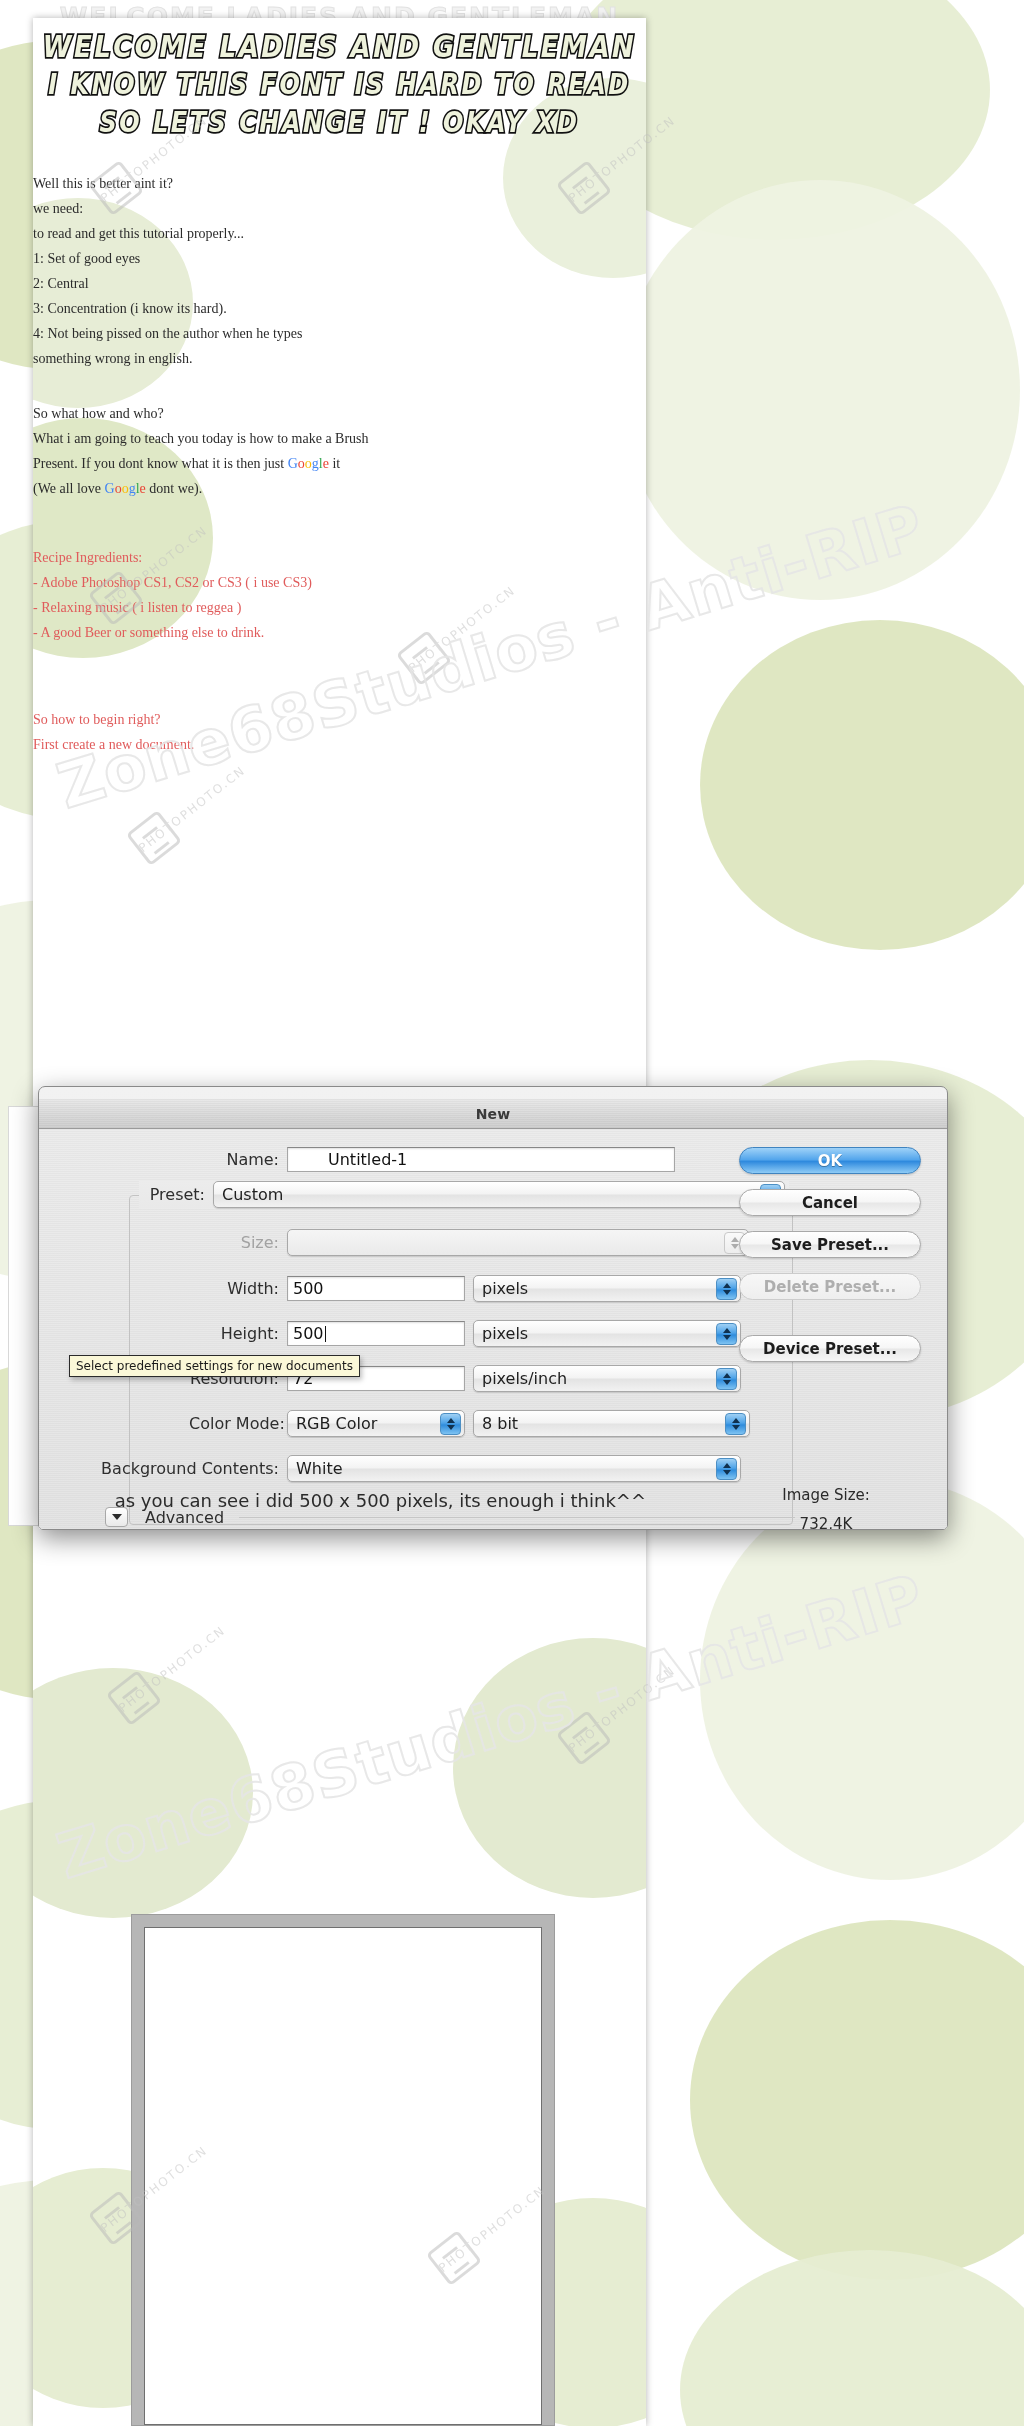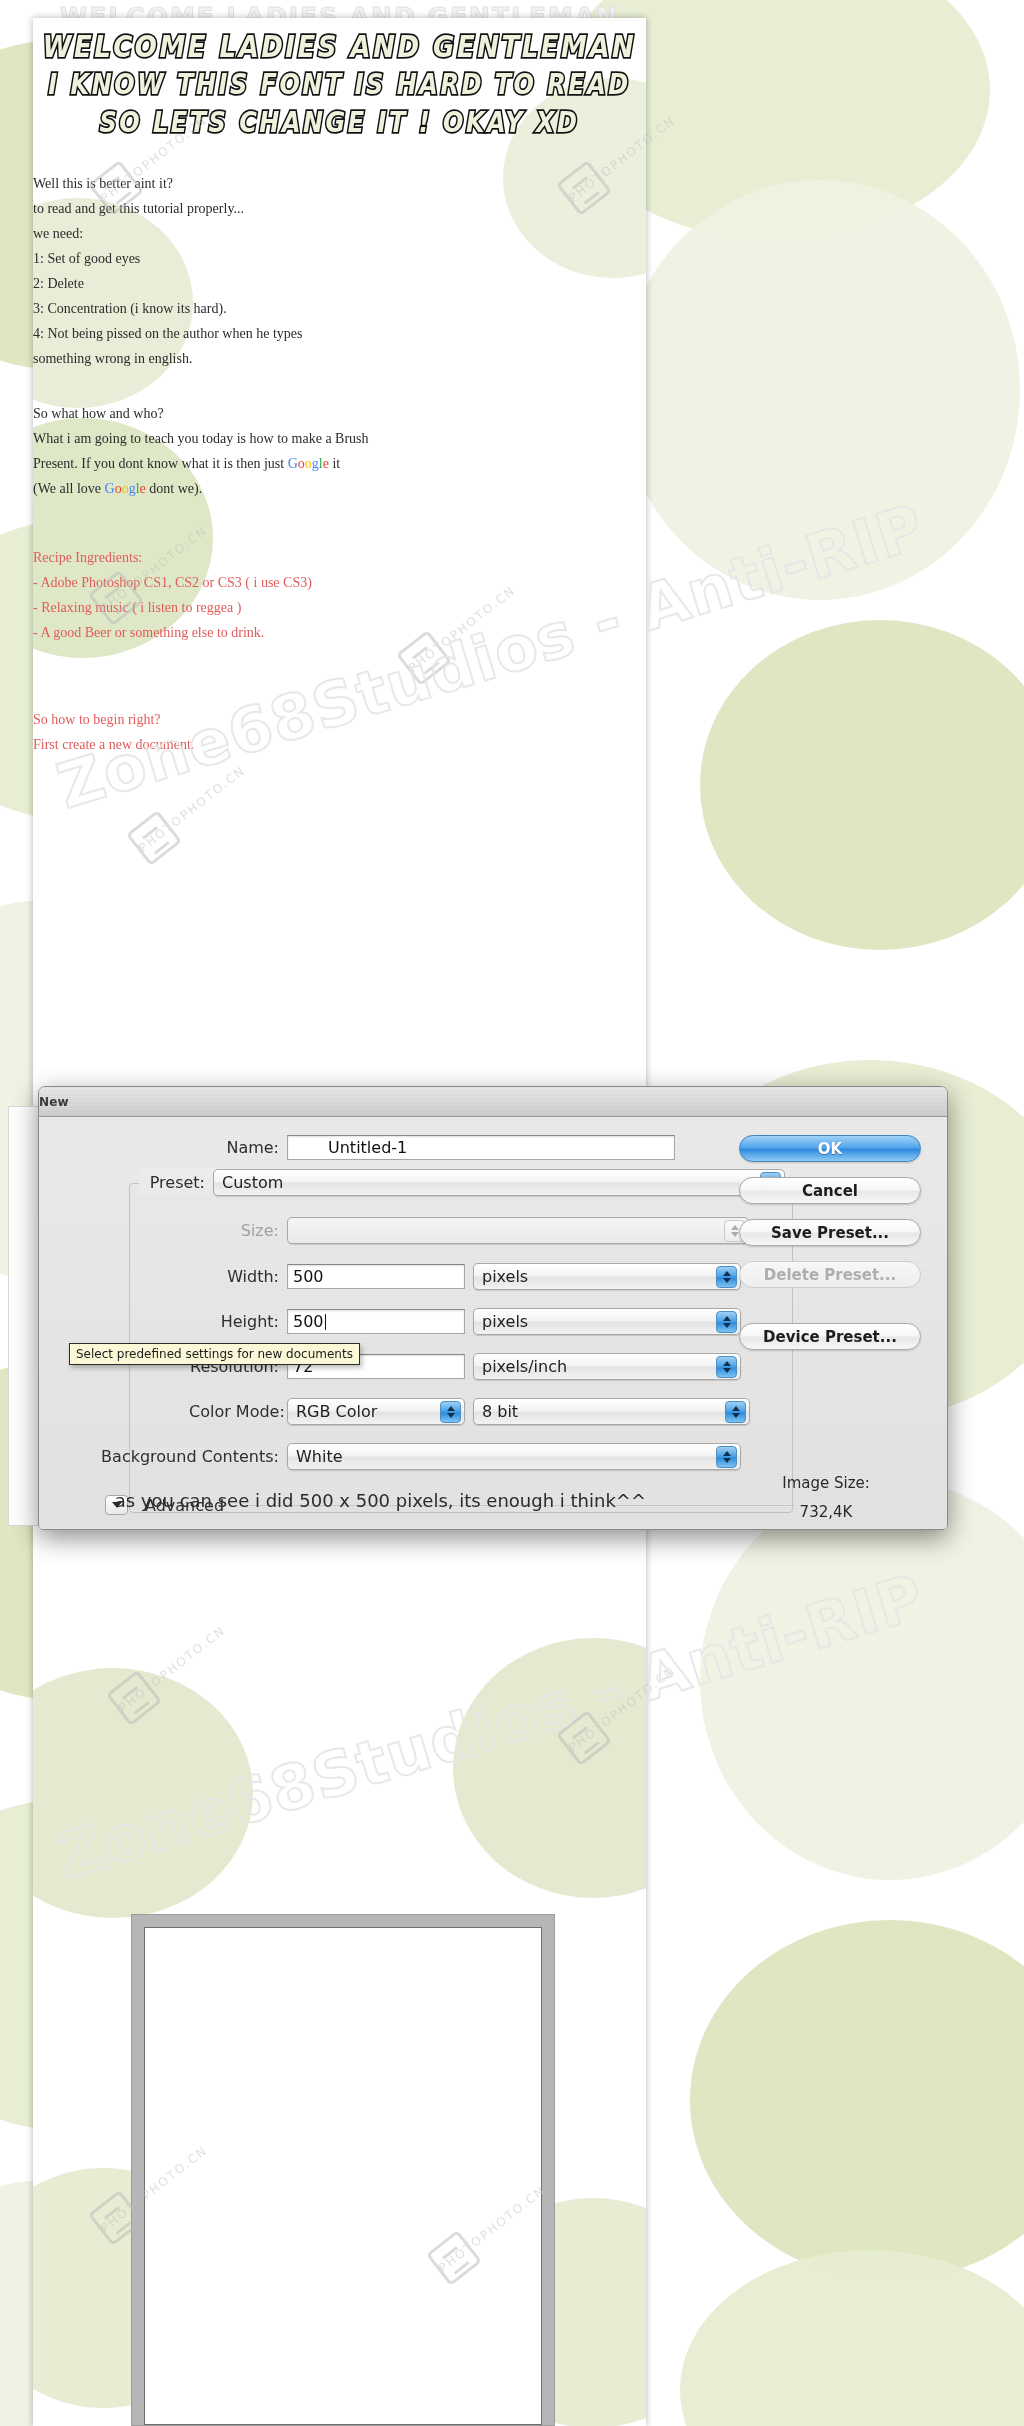--- a/index.html
+++ b/index.html
@@ -178,24 +178,26 @@
     overflow: hidden;
   }
   #ps-titlebar {
     height: 30px;
     background:
       repeating-linear-gradient(to bottom, rgba(0,0,0,.035) 0 1px, rgba(255,255,255,0) 1px 2px),
       linear-gradient(to bottom, #e9e9e9 0%, #cfcfcf 100%);
     border-bottom: 1px solid #9a9a9a;
     display: flex;
     align-items: center;
-    font-size: 12px;
+    justify-content: center;
+    font-size: 14px;
     font-weight: 700;
     color: #3a3a3a;
     letter-spacing: .2px;
+    margin-top: 12px;
   }
   #ps-body {
     position: relative;
     height: 413px;
     background:
       repeating-linear-gradient(to bottom, rgba(0,0,0,.028) 0 1px, rgba(255,255,255,0) 1px 2px),
       linear-gradient(to bottom, #ececec 0%, #e4e4e4 100%);
   }
 
   .row { position: absolute; display: flex; align-items: center; }
@@ -413,24 +415,24 @@
   <div class="cblob" style="left:430px; top:2180px; width:260px; height:230px; background:#e6edd2;"></div>
 
   <div id="title-band">
     <div class="graffiti g1">WELCOME LADIES AND GENTLEMAN</div>
     <div class="graffiti g2">I KNOW THIS FONT IS HARD TO READ</div>
     <div class="graffiti g3">SO LETS CHANGE IT ! OKAY XD</div>
   </div>
 
   <div class="copy" style="margin-top:36px;">
     <p>Well this is better aint it?</p>
+    <p>we need:</p>
     <p>to read and get this tutorial properly...</p>
-    <p>we need:</p>
     <p>1: Set of good eyes</p>
-    <p>2: Delete</p>
+    <p>2: Central</p>
     <p>3: Concentration (i know its hard).</p>
     <p>4: Not being pissed on the author when he types</p>
     <p>something wrong in english.</p>
   </div>
 
   <div class="spacer-md"></div>
 
   <div class="copy">
     <p>So what how and who?</p>
     <p>What i am going to teach you today is how to make a Brush</p>

